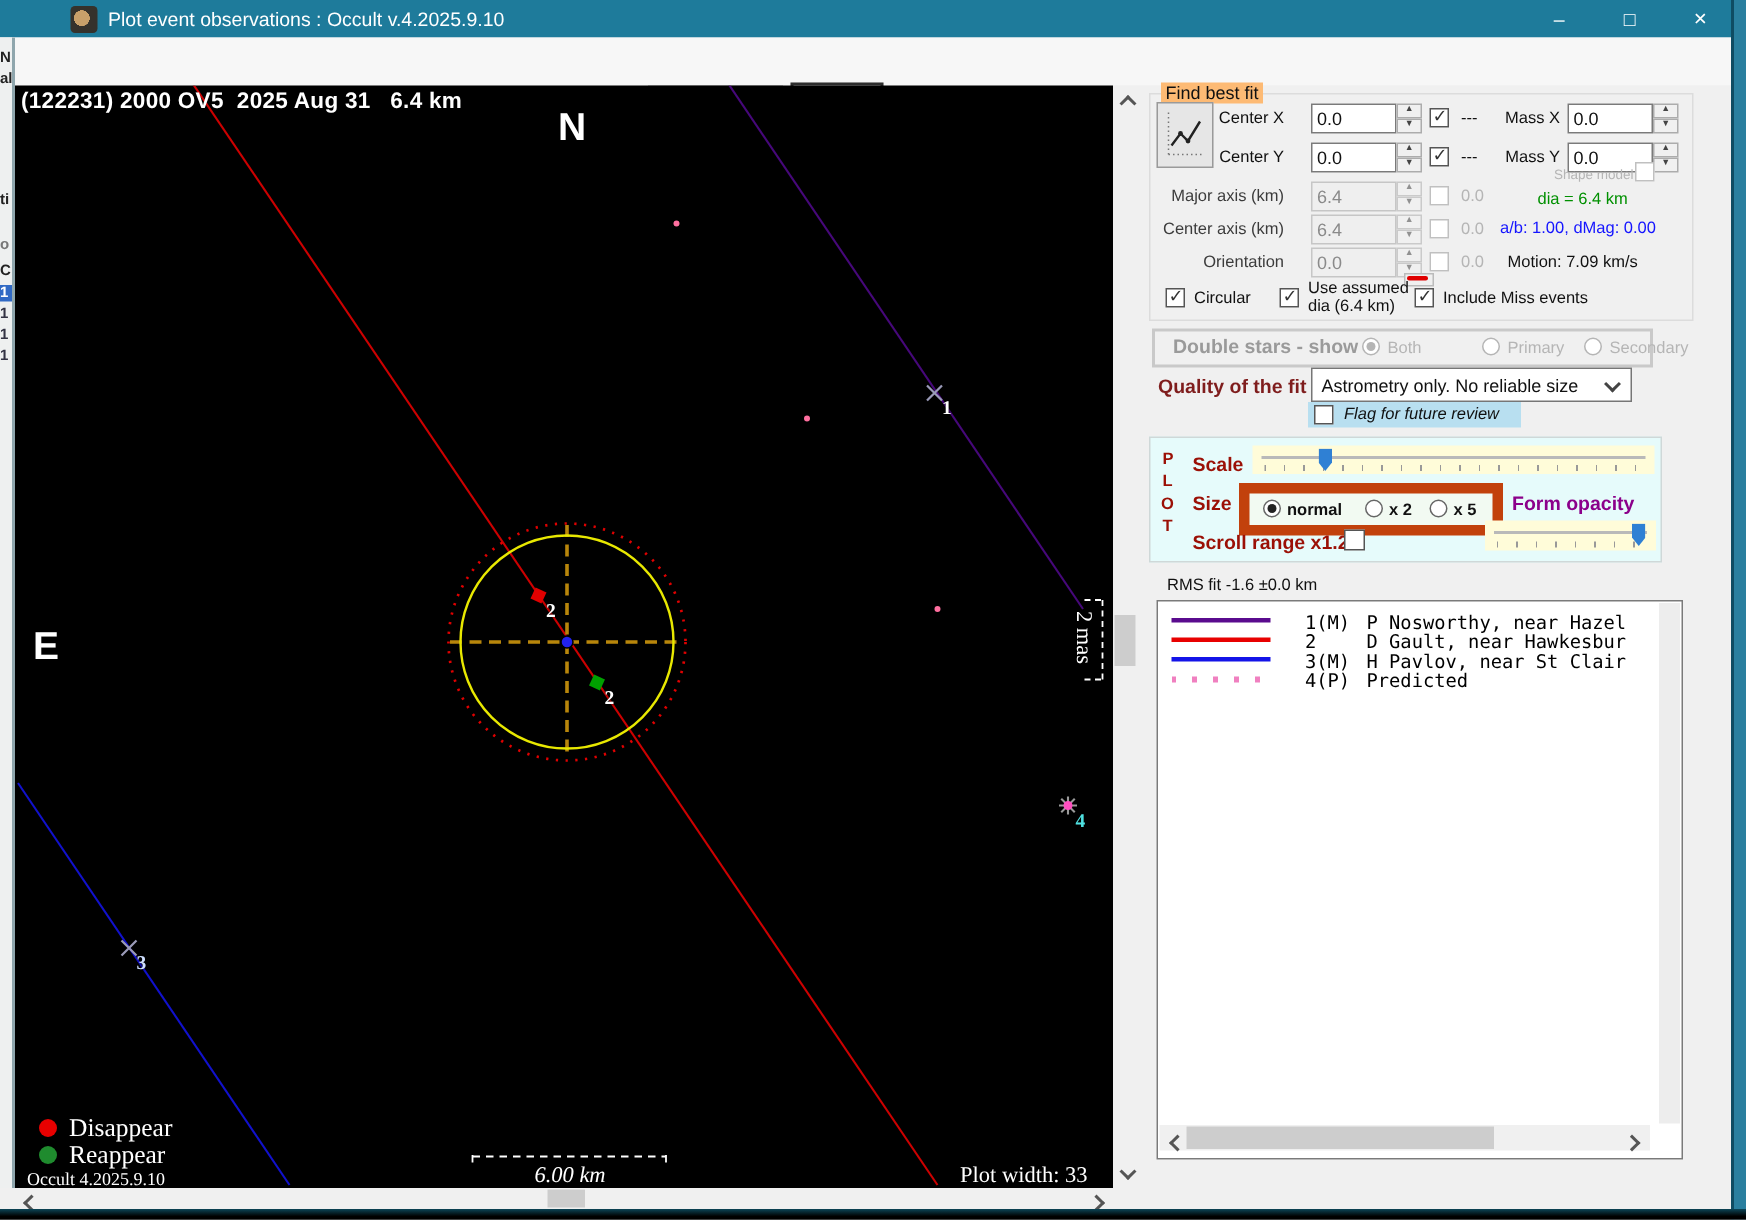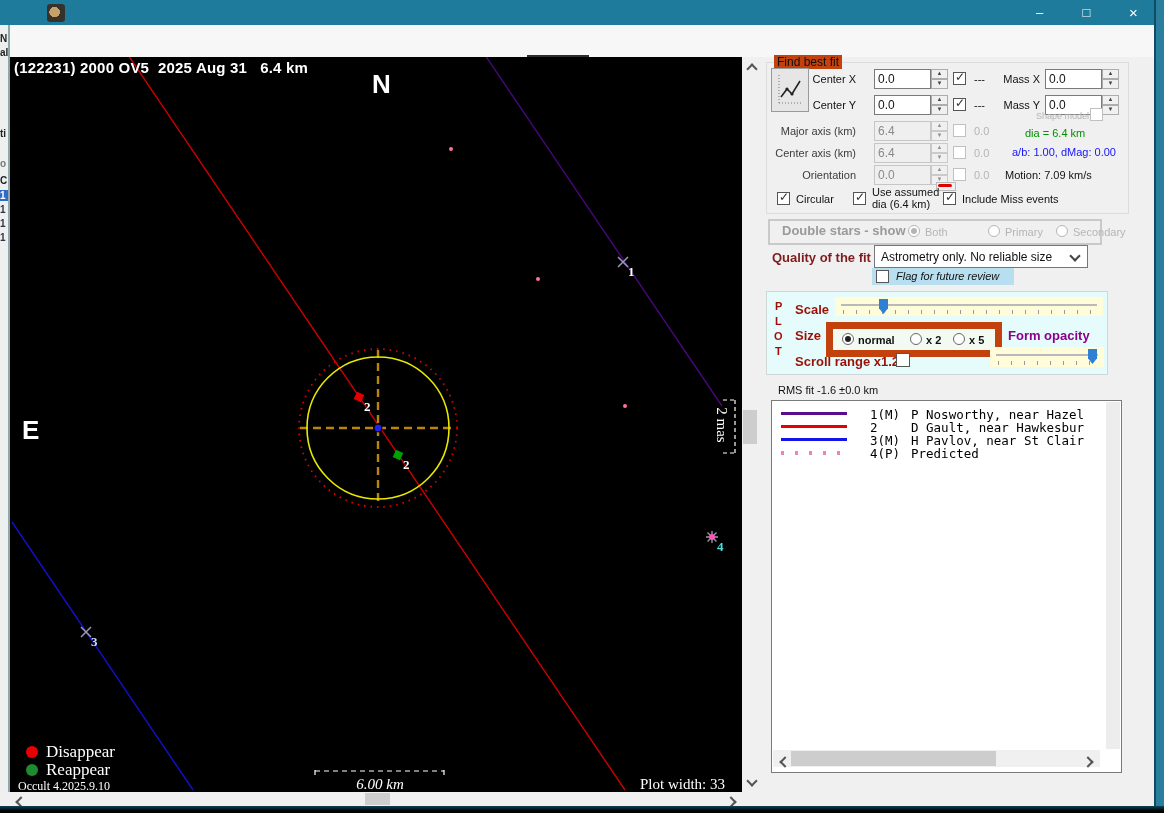--- a/index.html
+++ b/index.html
@@ -30,21 +30,21 @@
   .sb{position:absolute;background:#f0f0f0;}
   .sb-thumb{position:absolute;background:#cdcdcd;}
   .chev{display:inline-block;width:6px;height:6px;border-left:2px solid #555;border-top:2px solid #555;}
   .chev-l{transform:rotate(-45deg);margin-left:4px;margin-top:4px;}
   .chev-r{transform:rotate(135deg);margin-left:1px;margin-top:4px;}
   .chev-u{transform:rotate(45deg);margin-left:4px;margin-top:5px;}
   .chev-d{transform:rotate(225deg);margin-left:4px;margin-top:2px;}
   
   .rpanel{position:absolute;left:758px;top:57px;width:398px;height:749px;background:#f0f0f0;}
   .groupbox{position:absolute;border:1px solid #dcdcdc;}
-  .gb-label{position:absolute;background:#c2410c;padding:0 3px;font-size:12px;color:#111;}
+  .gb-label{position:absolute;background:#fdba74;padding:0 3px;font-size:12px;color:#111;}
   .lbl{position:absolute;font-size:11px;color:#111;white-space:nowrap;}
   .lbl-r{text-align:right;}
   .dis{color:#8a8a8a;}
   .faint{color:#b5b5b5;}
   .edit{position:absolute;background:#fff;border:1px solid #7a7a7a;font-size:12px;color:#111;padding:2px 3px 0 3px;box-sizing:border-box;}
   .edit.disabled{background:#efefef;border-color:#c6c6c6;color:#8a8a8a;}
   .spin{position:absolute;width:17px;box-sizing:border-box;}
   .spin div{height:50%;background:#f0f0f0;border:1px solid #acacac;box-sizing:border-box;text-align:center;font-size:6px;line-height:7px;color:#444;}
   .cb{position:absolute;width:13px;height:13px;background:#fff;border:1px solid #555;box-sizing:border-box;}
   .cb.checked::after{content:"✓";position:absolute;left:1px;top:-3px;font-size:12px;color:#333;}
@@ -53,37 +53,38 @@
   .radio.sel::after{content:"";position:absolute;left:2px;top:2px;width:6px;height:6px;border-radius:50%;background:#222;}
   .radio.gray{border-color:#b5b5b5;}
   .radio.gray.sel::after{background:#b5b5b5;}
   .slider{position:absolute;background:#fffcd9;}
   .groove{position:absolute;left:6px;right:6px;top:7px;height:2px;background:#b9b9b9;}
   .ticks{position:absolute;left:8px;right:8px;bottom:2px;height:4px;background:repeating-linear-gradient(90deg,#999 0 1px,transparent 1px 13px);}
   .thumb{position:absolute;top:2px;width:9px;height:15px;background:#2f80d4;clip-path:polygon(0 0,100% 0,100% 62%,50% 100%,0 62%);}
   .maroon{color:#9b1006;font-weight:bold;}
   .purpleT{color:#8b008b;font-weight:bold;}
   .greenT{color:#7f1d1d;font-weight:bold;}
-  .blueT{color:#1414ff;margin-left:12px;}
+  .blueT{color:#1414ff;}
   .combo{position:absolute;background:#fff;border:1px solid #767676;font-size:12px;color:#111;}
   .listbox{position:absolute;background:#fff;border:1px solid #7a7a7a;font-family:"DejaVu Sans Mono","Liberation Mono",monospace;font-size:12.5px;color:#000;padding-left:19px;}
   .obs-row{position:absolute;left:6px;height:13px;white-space:pre;}
   .swatch{position:absolute;left:3px;top:5px;width:66px;height:3px;}
   .obs-num{position:absolute;left:92px;top:0;}
   .obs-name{position:absolute;left:133px;top:0;}
   .edge-right{position:absolute;right:0;top:0;width:8px;height:813px;background:#2a7f9f;border-left:2px solid #0f4c63;}
   .edge-bottom{position:absolute;left:0;top:806px;width:1164px;height:7px;background:linear-gradient(#0c4557,#000 70%);}
 </style>
 </head>
 <body>
 
 <div class="window">
 
   <div class="titlebar">
     <div class="app-icon"></div>
+    <div class="title-text">Plot event observations : Occult v.4.2025.9.10</div>
     <div class="wbtn" style="left:1016px;">–</div>
     <div class="wbtn" style="left:1063px;">□</div>
     <div class="wbtn" style="left:1110px;font-size:15px;">×</div>
   </div>
 
   <div class="menubar">
     <div class="menu-item" style="left:22px;">with Plot...</div>
     <div class="menu-item" style="left:97px;">Plot options...</div>
     <div class="help-icon">?</div>
     <div class="menu-item" style="left:204px;">Help</div>

